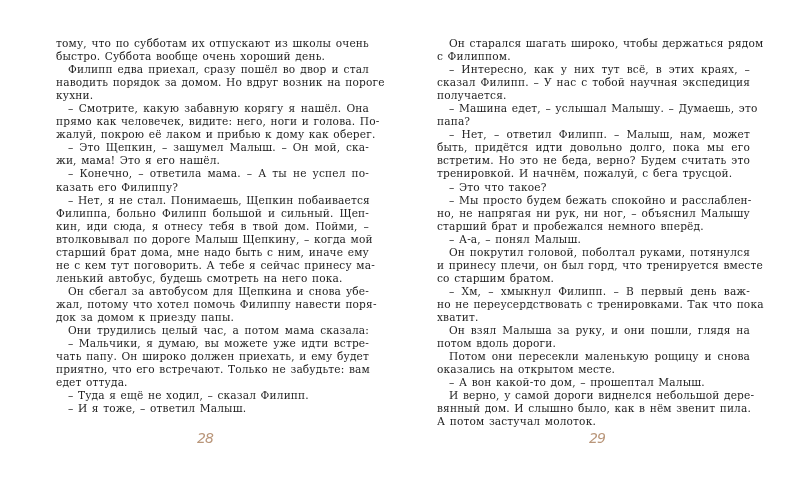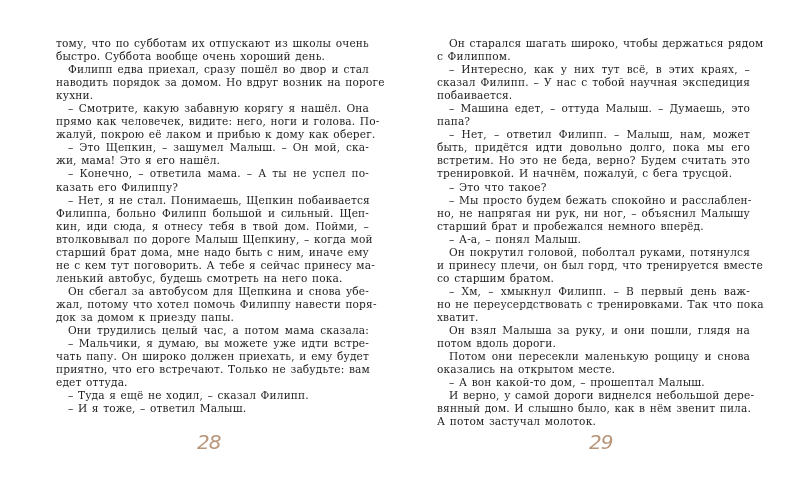--- a/index.html
+++ b/index.html
@@ -52,21 +52,21 @@
       text-align-last: left;
     }
     .line.indent {
       padding-left: 12px;
     }
     .page-number {
       position: absolute;
       top: 430px;
       font-family: "DejaVu Sans", "Liberation Sans", sans-serif;
       font-style: italic;
-      font-size: 20px;
+      font-size: 14px;
       color: #b9967a;
       letter-spacing: -1px;
     }
     .page.left .page-number { left: 197px; }
     .page.right .page-number { left: 189px; }
   </style>
 </head>
 <body>
 
 <div class="spread">
@@ -103,22 +103,22 @@
         <span class="line indent last">– И я тоже, – ответил Малыш.</span>
       </div>
     <div class="page-number">28</div>
   </div>
   <div class="page right">
     <div class="text-block">
         <span class="line indent">Он старался шагать широко, чтобы держаться рядом</span>
         <span class="line last">с Филиппом.</span>
         <span class="line indent">– Интересно, как у них тут всё, в этих краях, –</span>
         <span class="line">сказал Филипп. – У нас с тобой научная экспедиция</span>
-        <span class="line last">побаивается.</span>
-        <span class="line indent">– Машина едет, – оттуда Малыш. – Думаешь, это</span>
+        <span class="line last">получается.</span>
+        <span class="line indent">– Машина едет, – услышал Малышу. – Думаешь, это</span>
         <span class="line last">папа?</span>
         <span class="line indent">– Нет, – ответил Филипп. – Малыш, нам, может</span>
         <span class="line">быть, придётся идти довольно долго, пока мы его</span>
         <span class="line">встретим. Но это не беда, верно? Будем считать это</span>
         <span class="line last">тренировкой. И начнём, пожалуй, с бега трусцой.</span>
         <span class="line indent last">– Это что такое?</span>
         <span class="line indent">– Мы просто будем бежать спокойно и расслаблен-</span>
         <span class="line">но, не напрягая ни рук, ни ног, – объяснил Малышу</span>
         <span class="line last">старший брат и пробежался немного вперёд.</span>
         <span class="line indent last">– А-а, – понял Малыш.</span>

